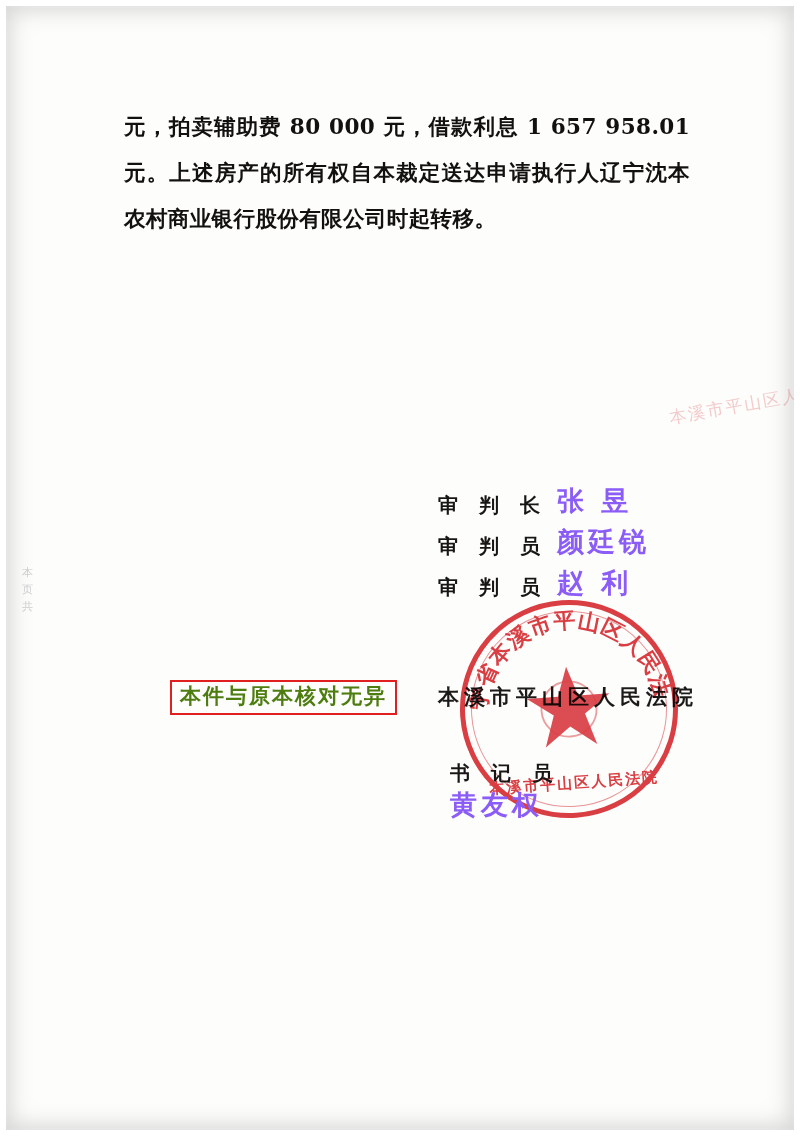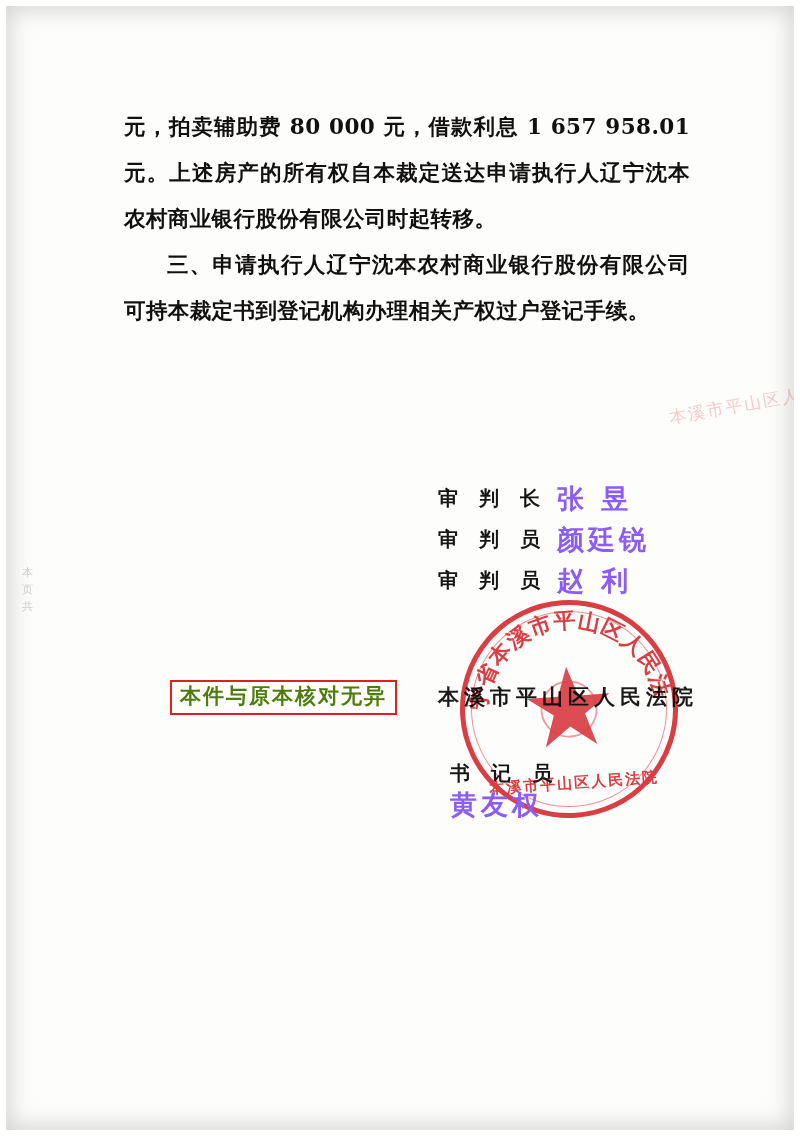--- a/index.html
+++ b/index.html
@@ -71,21 +71,21 @@
   
   .sig-block {
     position: absolute;
     left: 430px;
     top: 470px;
     width: 250px;
     z-index: 20;
   }
   .sig-row {
     display: flex;
-    align-items: center;
+    align-items: flex-end;
     justify-content: flex-start;
     height: 41px;
     white-space: nowrap;
   }
   .sig-label {
     font-size: 20px;
     color: #171614;
     letter-spacing: 7px;
     font-weight: 600;
     font-family: "DejaVu Serif", "Liberation Serif", serif;
@@ -222,21 +222,20 @@
   }
 </style>
 </head>
 <body>
 
 <div class="page">
   <div class="sheet">
 
     <div class="doc-body">
       <p class="para">元，拍卖辅助费 80 000 元，借款利息 1 657 958.01 元。上述房产的所有权自本裁定送达申请执行人辽宁沈本农村商业银行股份有限公司时起转移。</p>
-      <p class="para indent">三、申请执行人辽宁沈本农村商业银行股份有限公司可持本裁定书到登记机构办理相关产权过户登记手续。</p>
     </div>
 
     <div class="watermark">本溪市平山区人民法院</div>
 
     <div class="margin-marks">本 页 共</div>
 
     <div class="sig-block">
       <div class="sig-row">
         <span class="sig-label">审 判 长</span>
         <span class="sig-name">张 昱</span>

